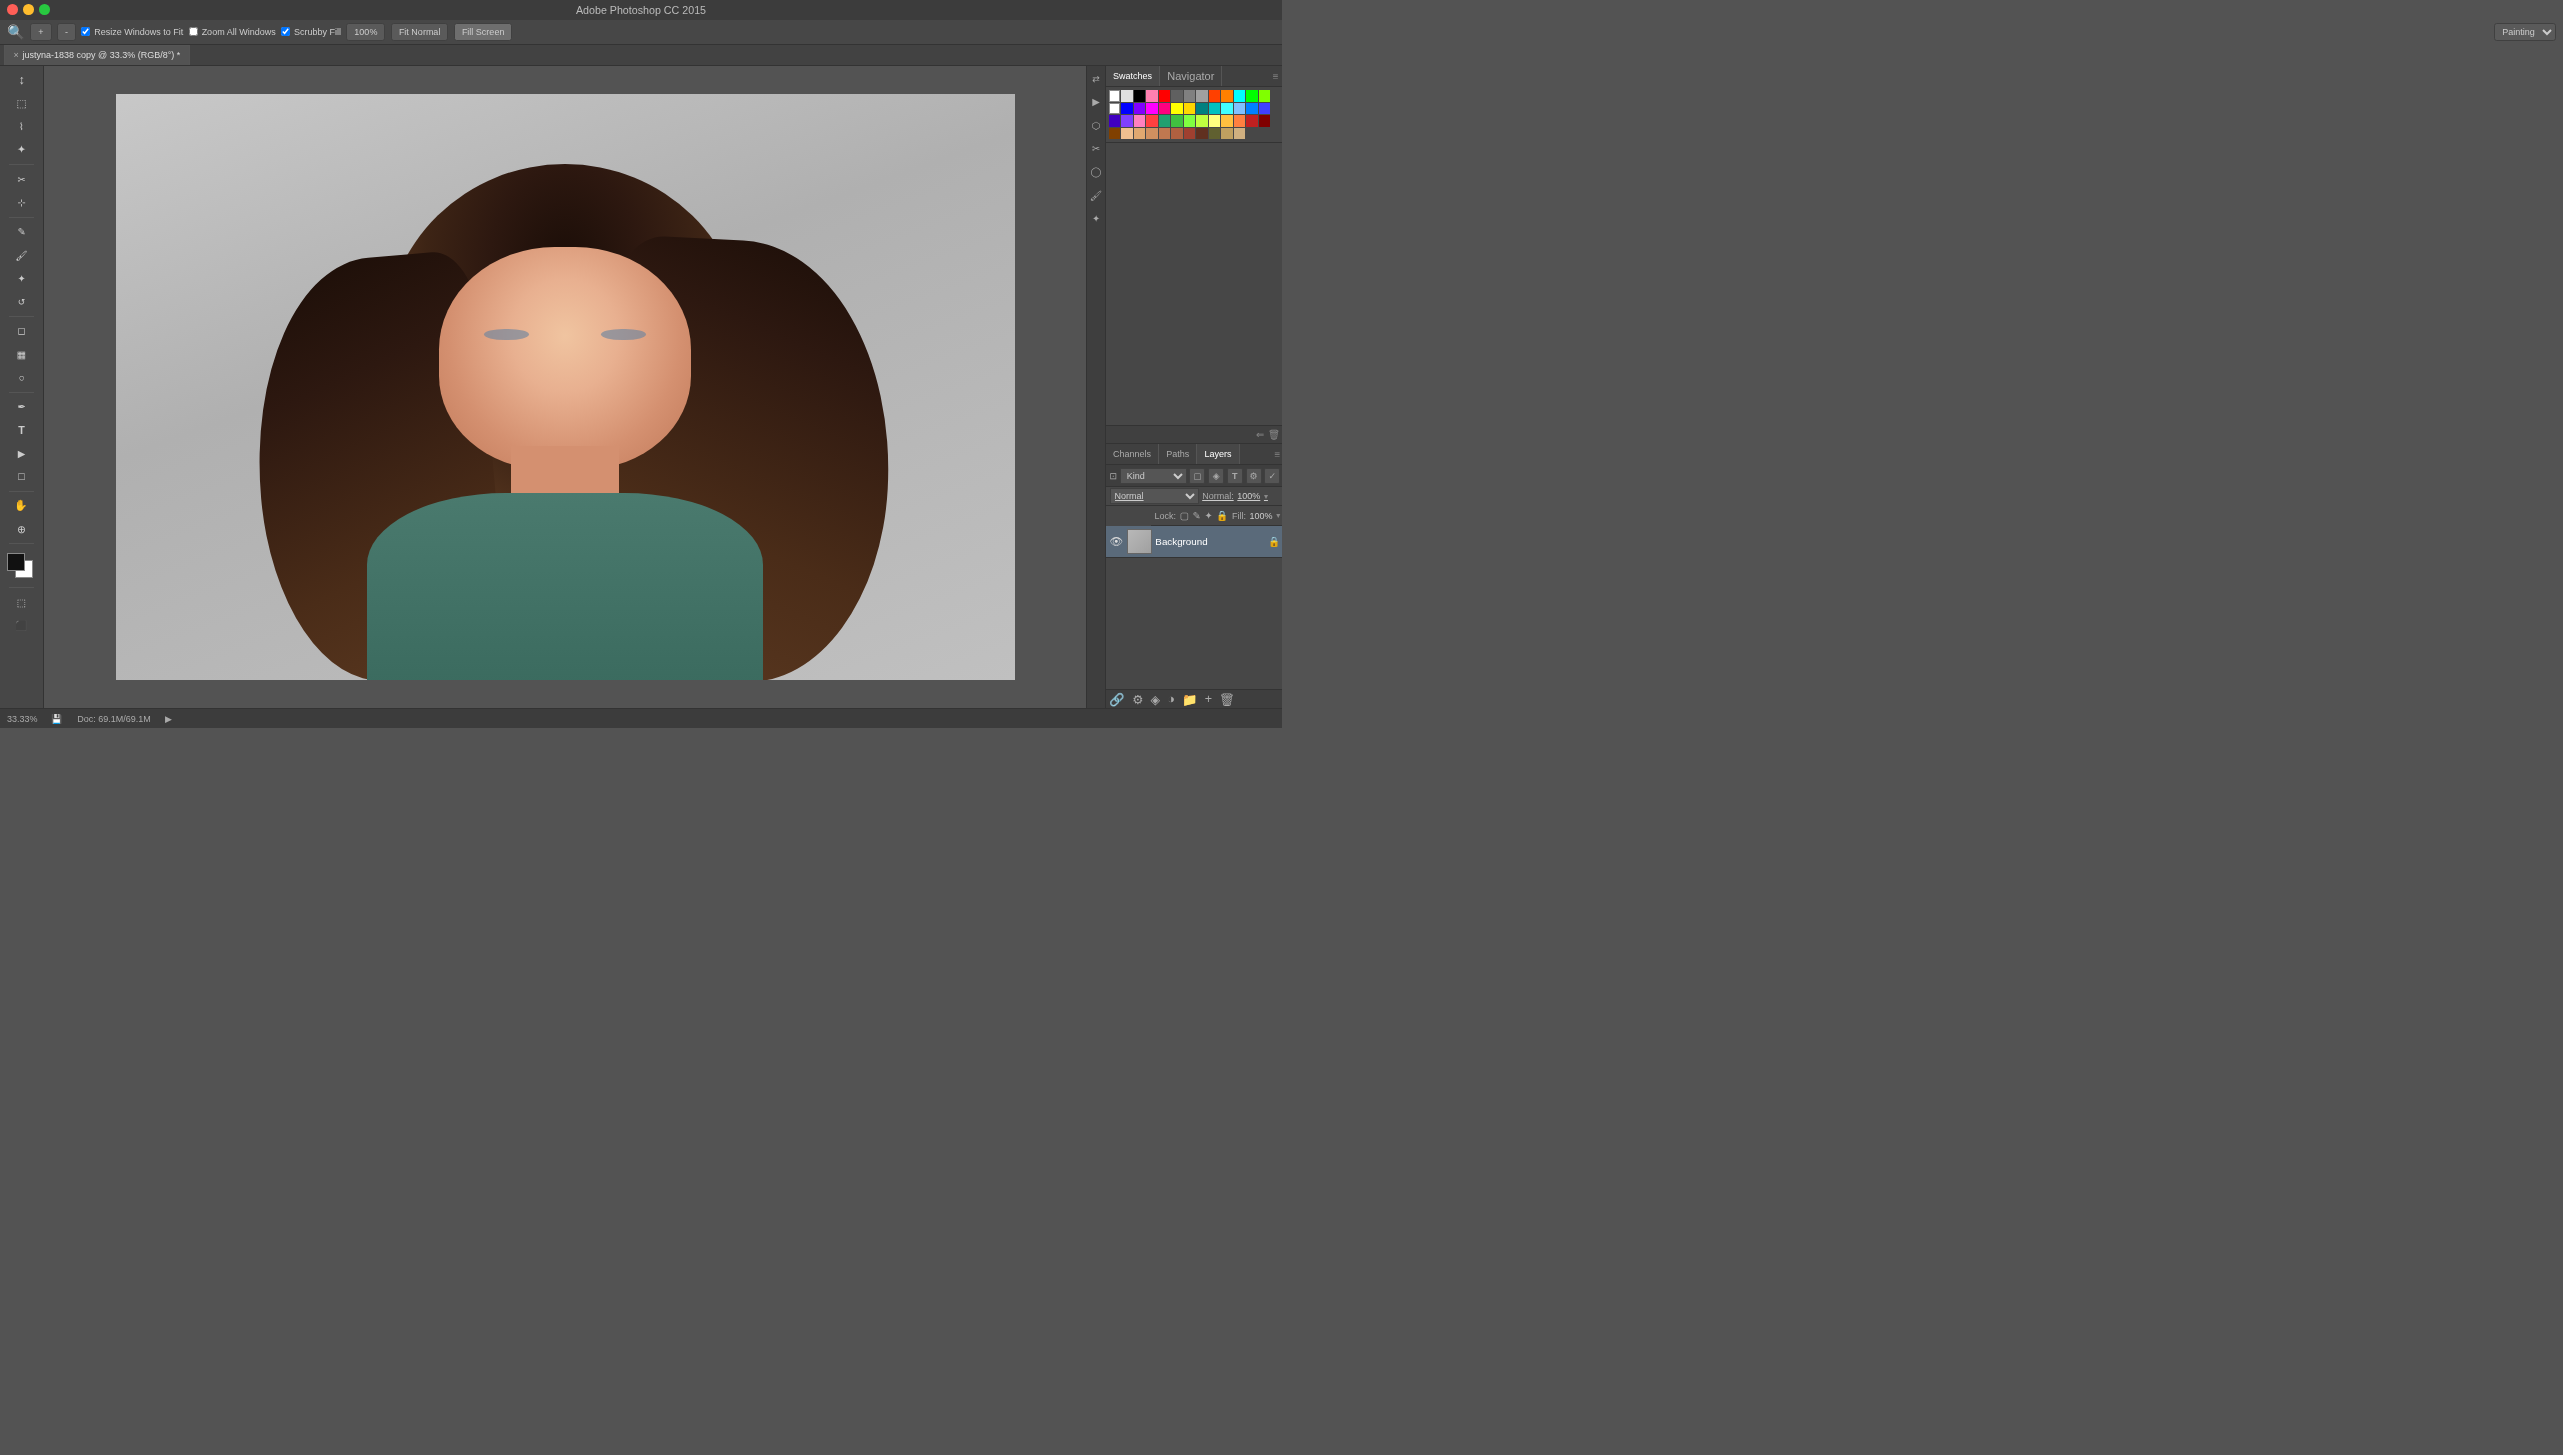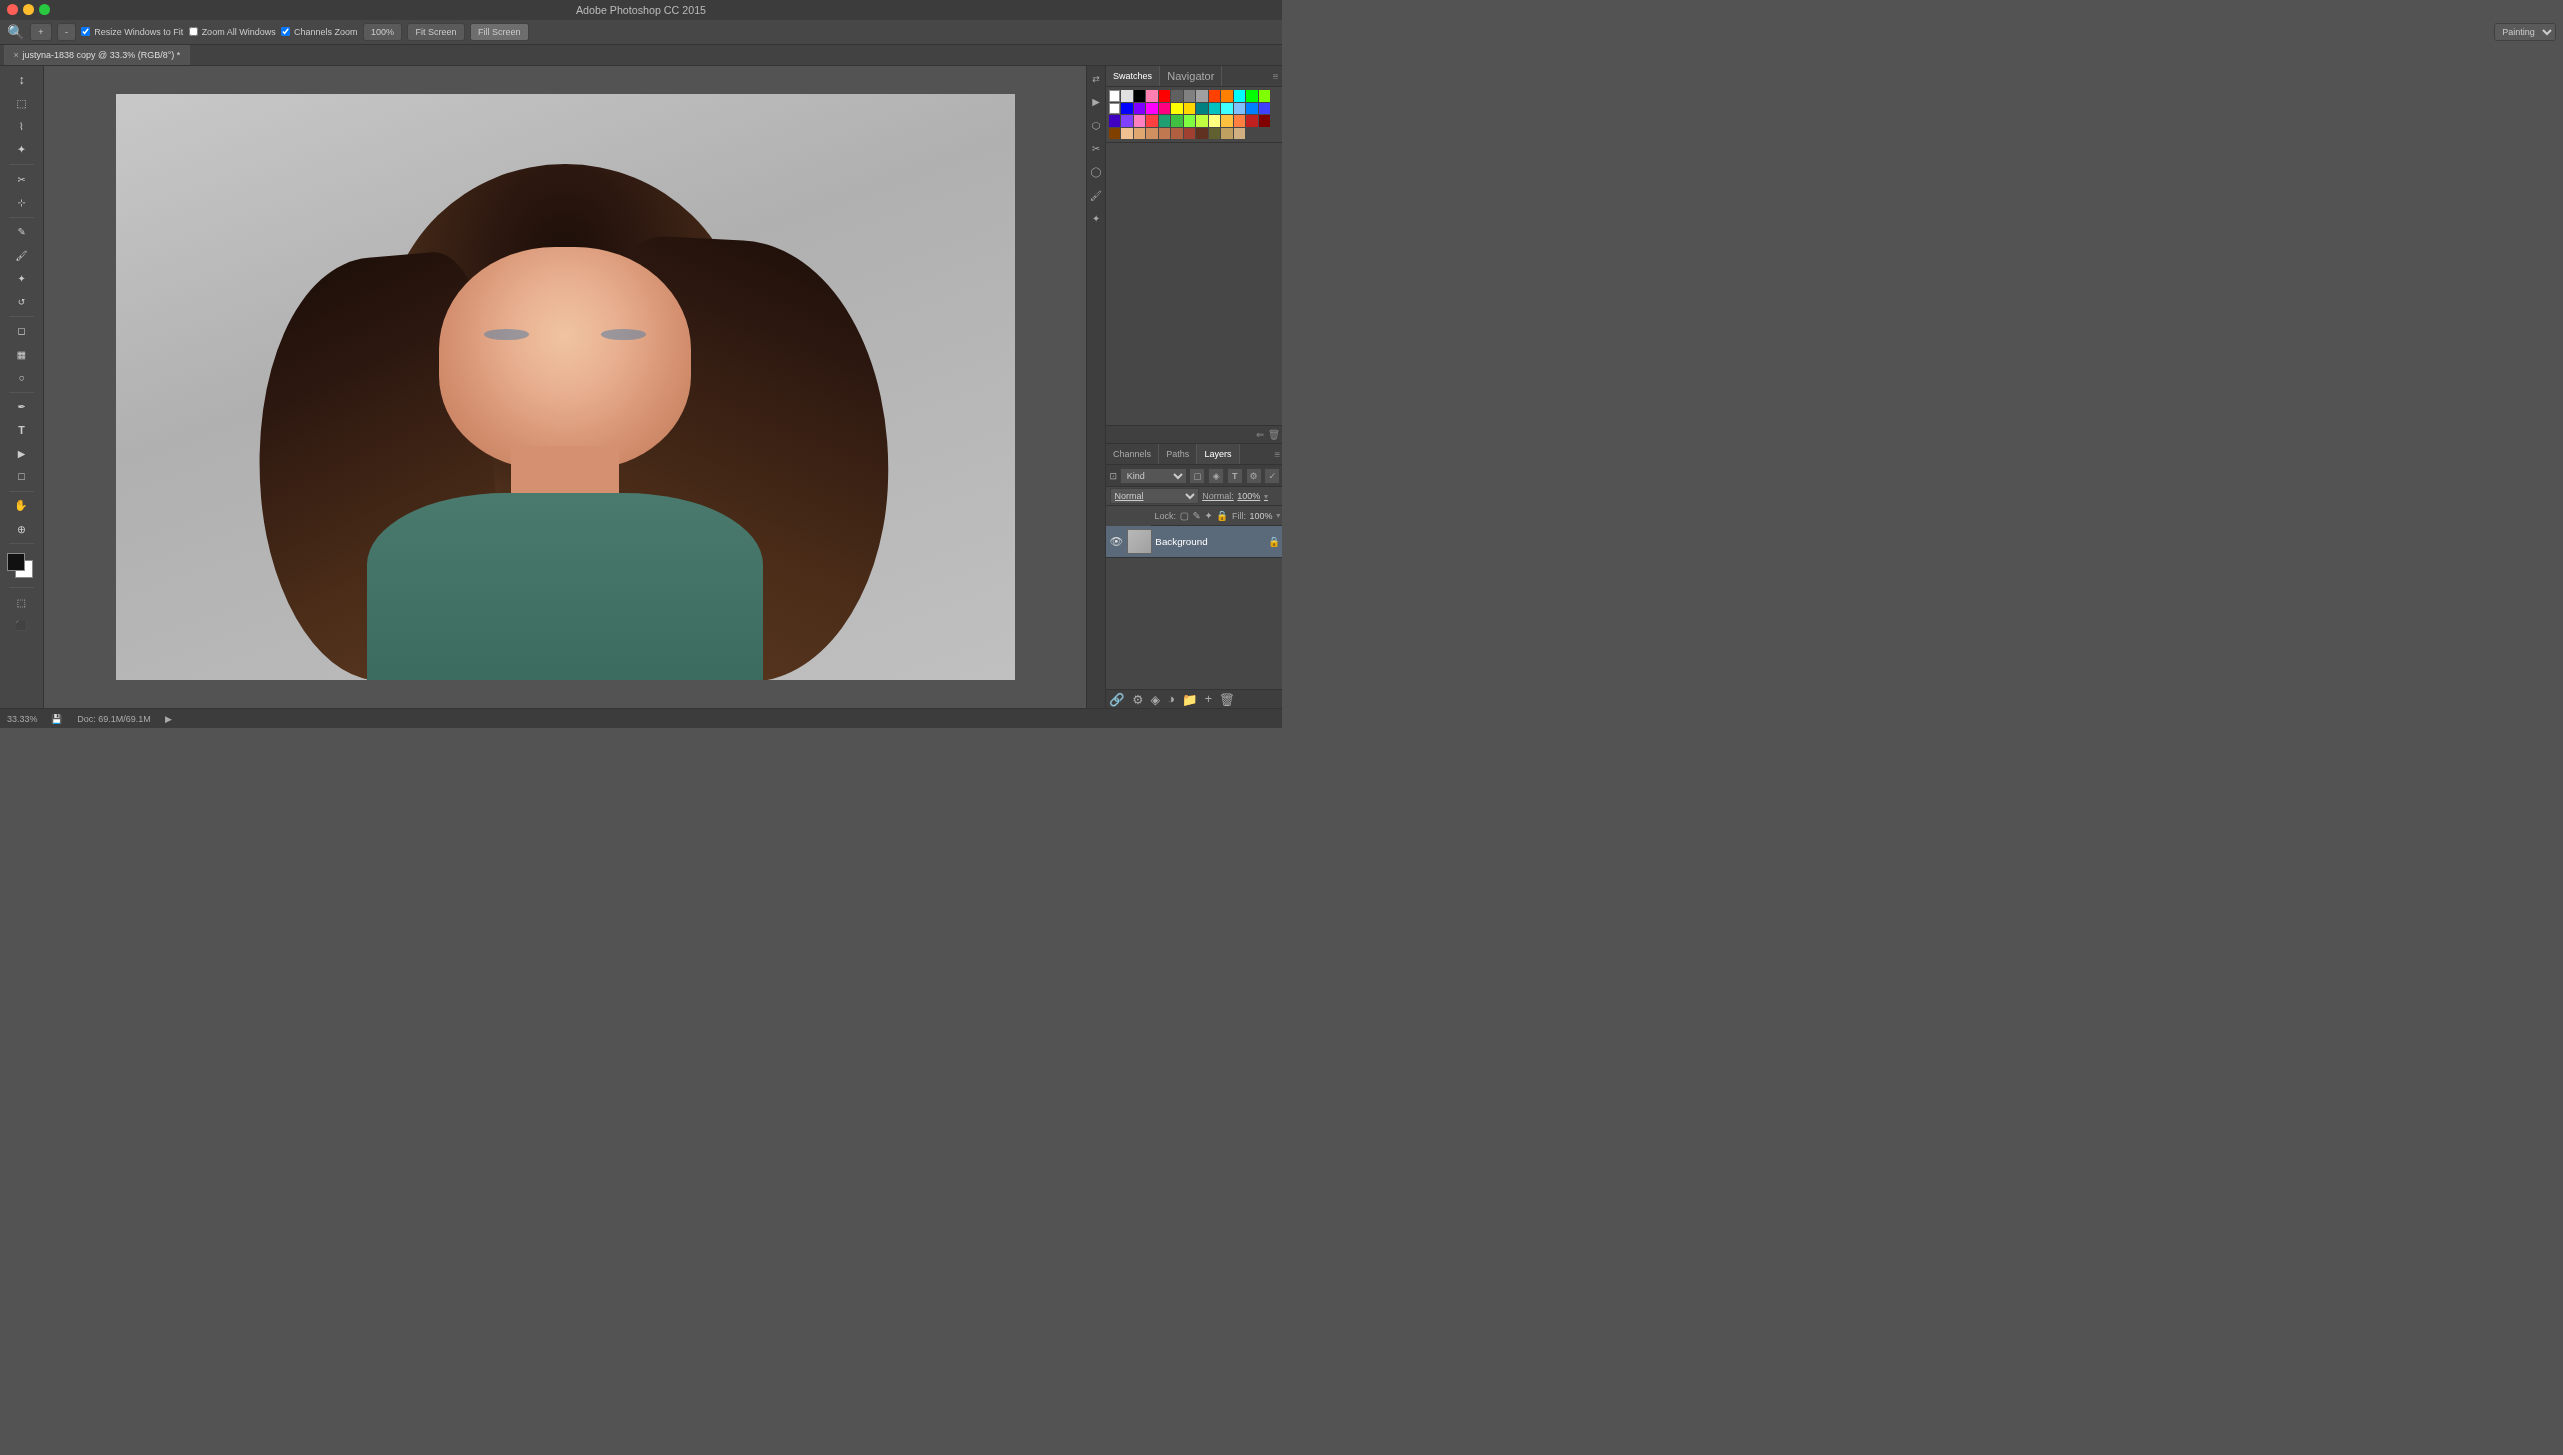--- a/index.html
+++ b/index.html
@@ -419,24 +419,24 @@
   <label class="opt-checkbox">
     <input type="checkbox" checked="" style="">
     <span>Resize Windows to Fit</span>
   </label>
   <label class="opt-checkbox">
     <input type="checkbox" style="">
     <span>Zoom All Windows</span>
   </label>
   <label class="opt-checkbox">
     <input type="checkbox" checked="" style="">
-    <span>Channels Zoom</span>
+    <span>Scrubby Fill</span>
   </label>
   <button class="opt-btn">100%</button>
-  <button class="opt-btn">Fit Screen</button>
+  <button class="opt-btn">Fit Normal</button>
   <button class="opt-btn active">Fill Screen</button>
   <select style="position:absolute;right:7.1px;background:#5a5a5a;border:0.9px solid #404040;color:#ccc;font-size:9px;padding:1.8px 3.6px;border-radius:2.7px;height:18px;">
     <option>Painting</option>
   </select>
 </div>
 
 <div id="doc-tab-bar">
   <div id="doc-tab">
     <span class="tab-close">×</span>
     <span>justyna-1838 copy @ 33.3% (RGB/8°) *</span>

